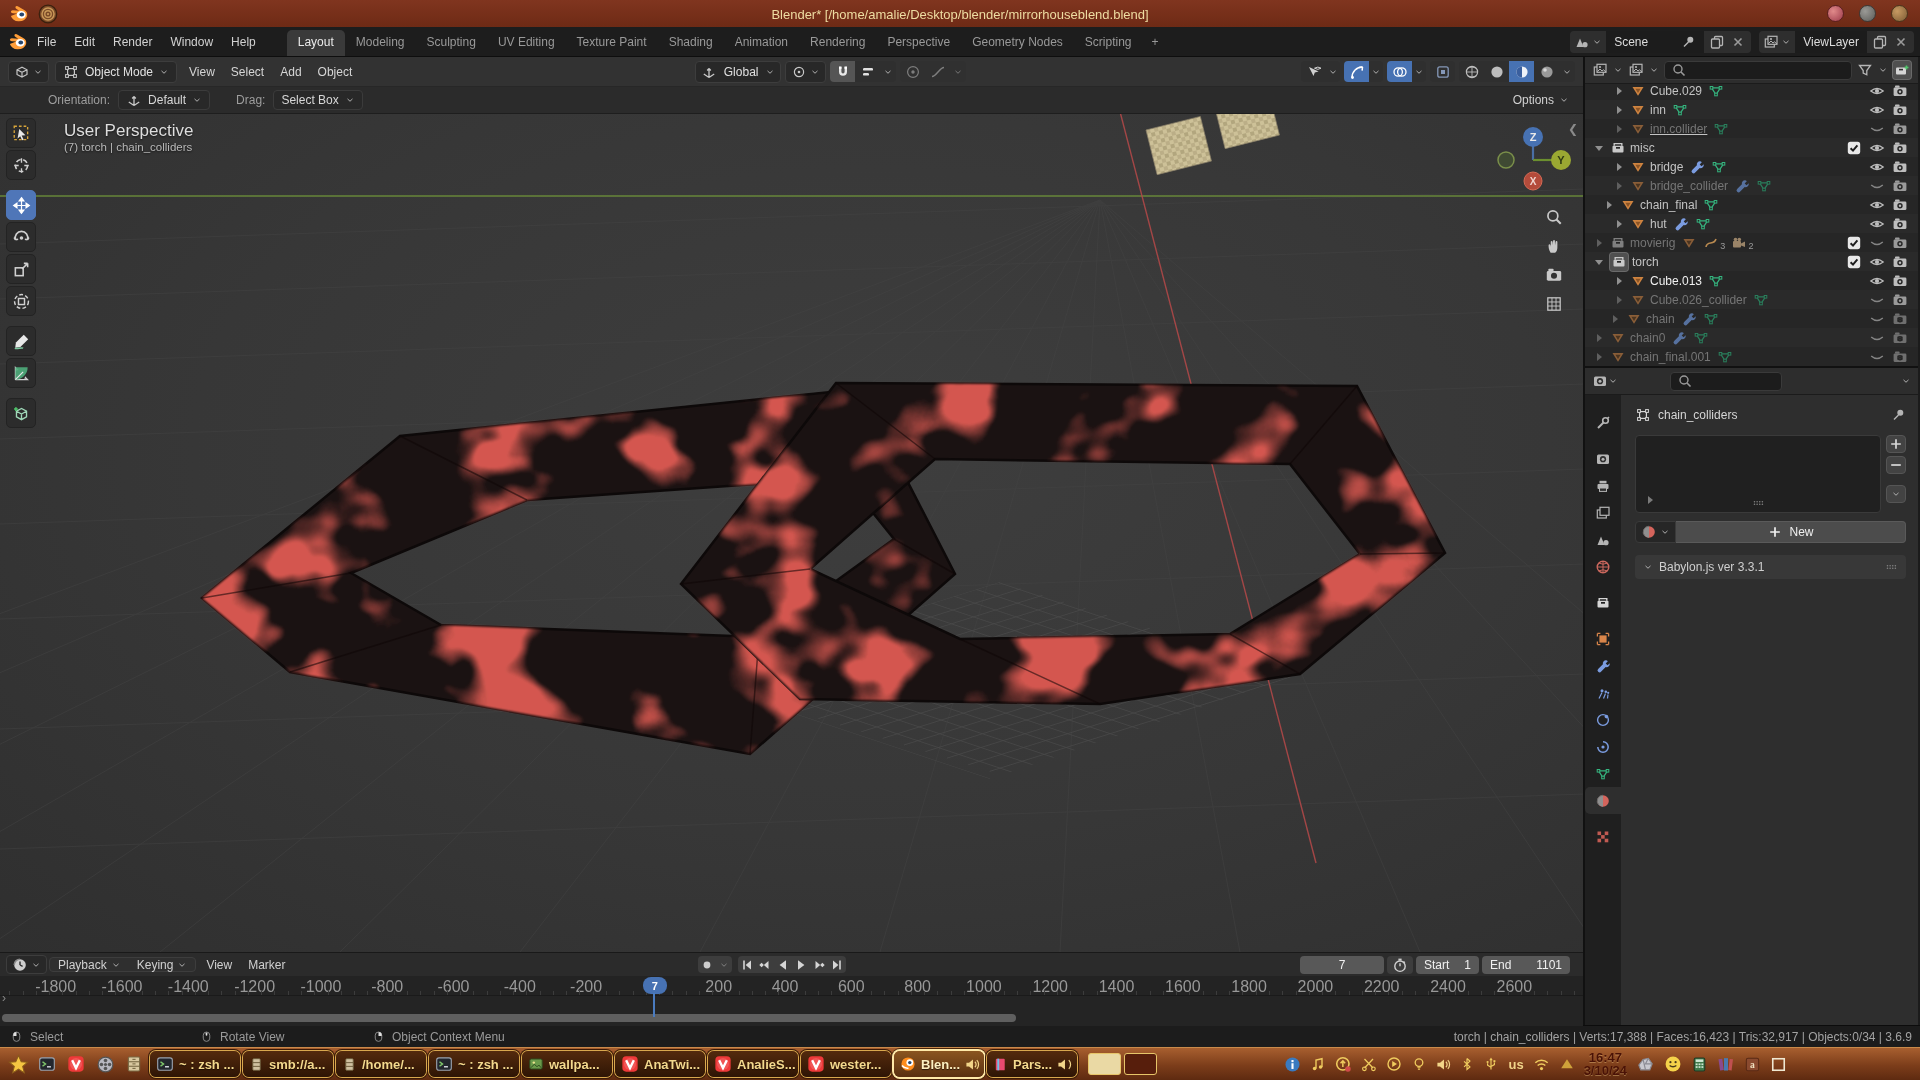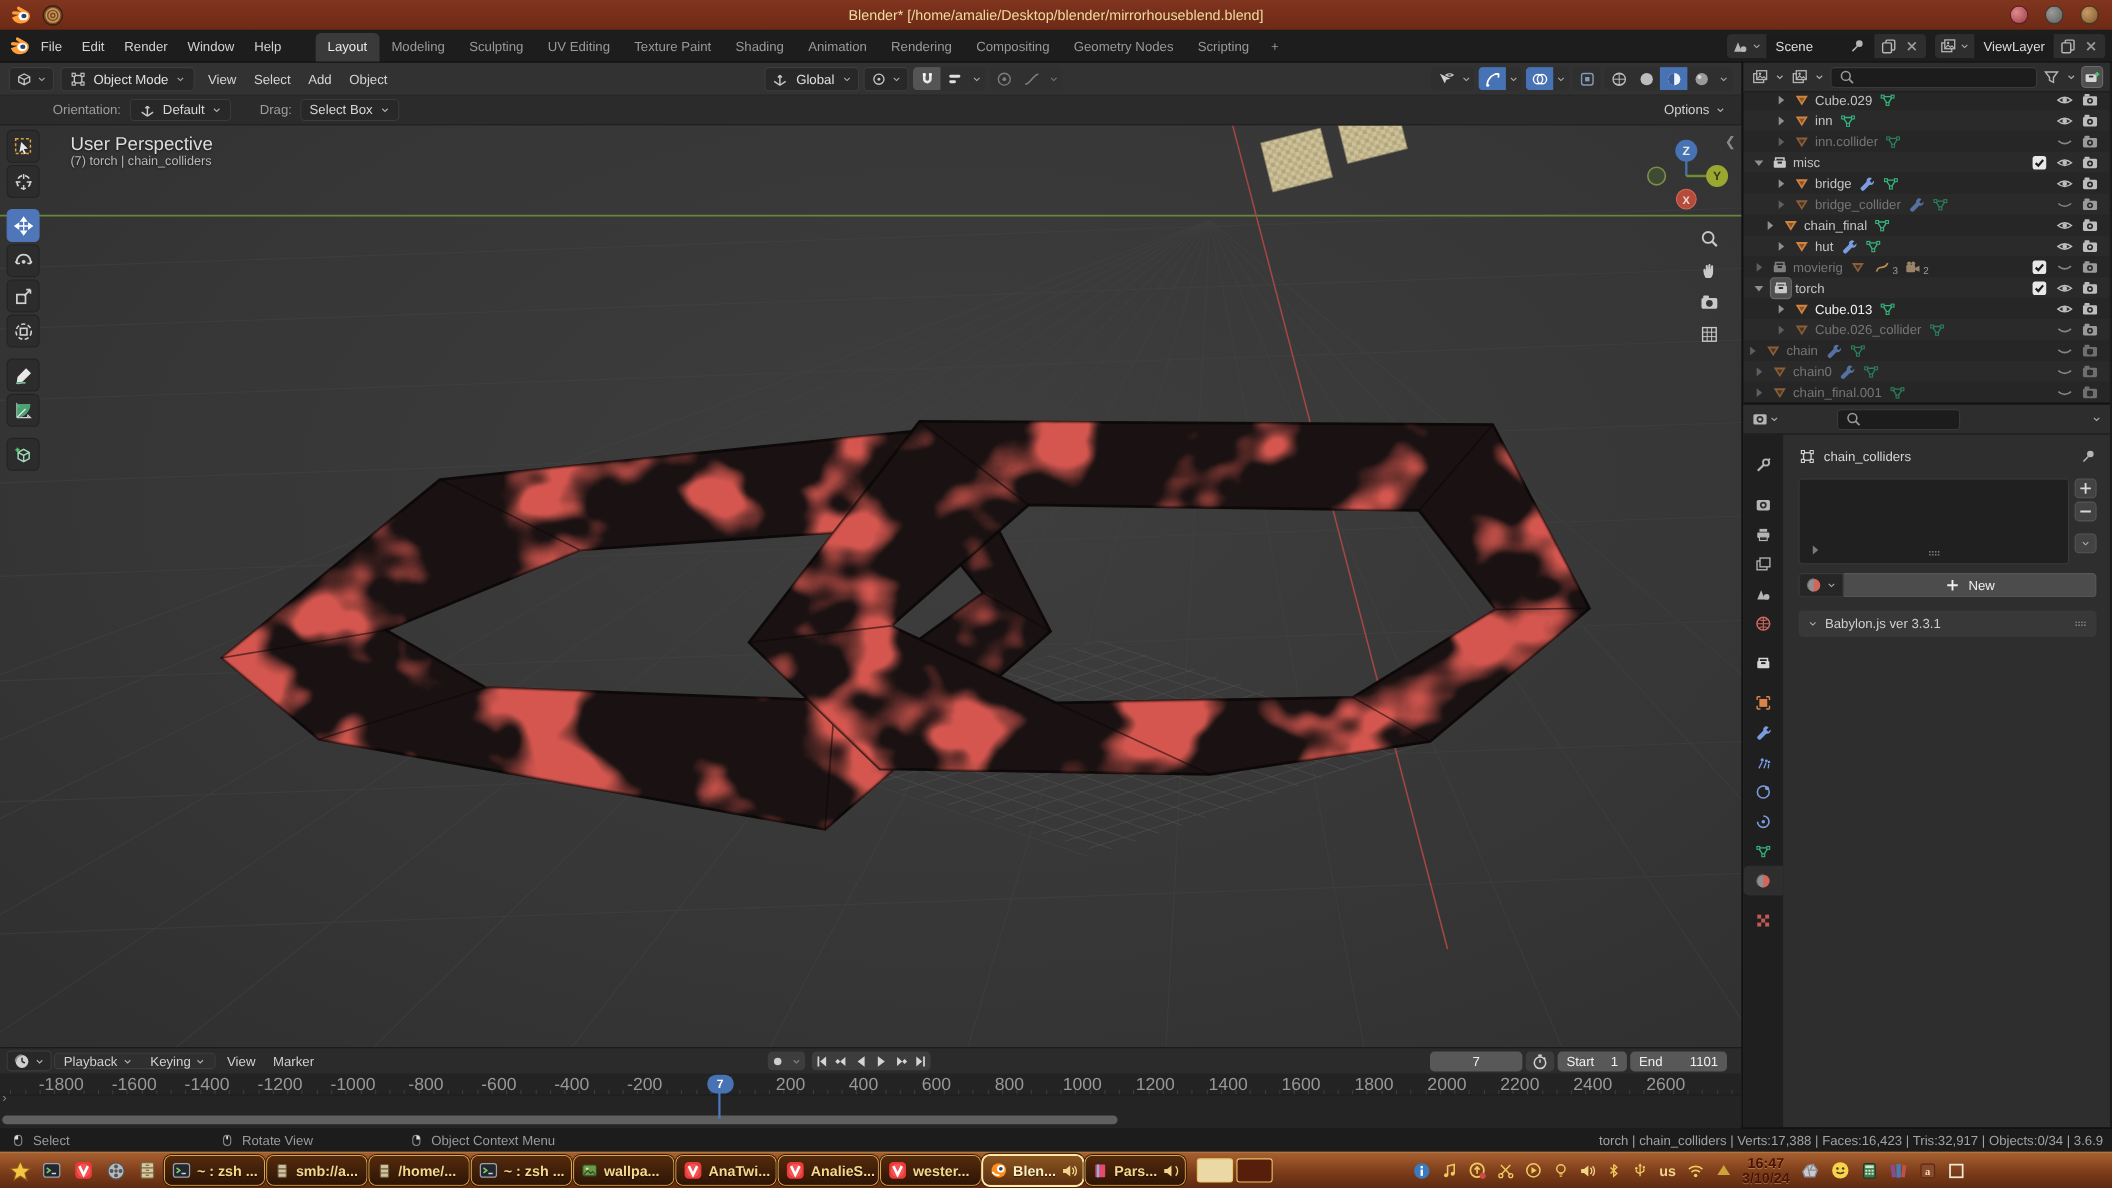--- a/index.html
+++ b/index.html
@@ -177,21 +177,21 @@
       </div>
     <div id="ws-tabs" class="ws-tabs">
         <span class="ws-tab active">Layout</span>
         <span class="ws-tab">Modeling</span>
         <span class="ws-tab">Sculpting</span>
         <span class="ws-tab">UV Editing</span>
         <span class="ws-tab">Texture Paint</span>
         <span class="ws-tab">Shading</span>
         <span class="ws-tab">Animation</span>
         <span class="ws-tab">Rendering</span>
-        <span class="ws-tab">Compositing</span>
+        <span class="ws-tab">Perspective</span>
         <span class="ws-tab">Geometry Nodes</span>
         <span class="ws-tab">Scripting</span>
         <span class="ws-add">+</span>
       </div>
     <div class="mb-right">
       <div class="id-group">
         <span class="id-icbtn">
             <span class="ic" id="ic-scenebrowse">
               <svg viewBox="0 0 16 16" width="16" height="16">
                 <circle cx="11" cy="10.7" r="2.6" fill="#b5b5b5"></circle>
@@ -1113,21 +1113,21 @@
               </span>
               <span class="rslot ic" style="right: 10px;">
                 <svg viewBox="0 0 16 16" width="16" height="16">
                   <rect x="1.6" y="4.4" width="12.8" height="8.6" rx="1.3" fill="#bdbdbd"></rect>
                   <circle cx="8" cy="8.7" r="2.7" fill="#262626"></circle>
                   <circle cx="8" cy="8.7" r="1.2" fill="#bdbdbd"></circle>
                   <rect x="3" y="2.4" width="4.6" height="2.4" rx="0.8" fill="#bdbdbd"></rect>
                 </svg>
               </span>
             </div>
-            <div class="ol-row" style="padding-left: 26px;">
+            <div class="ol-row" style="padding-left: 26px; text-decoration: underline;">
               <span class="ic">
                 <svg viewBox="0 0 16 16" width="16" height="16">
                   <path d="M6 4 L11 8 L6 12 Z" fill="#5f5f5f"></path>
                 </svg>
               </span>
               <span class="ic" style="margin-left: 3px;">
                 <svg viewBox="0 0 16 16" width="16" height="16">
                   <path d="M2.5 4 L13.5 4 L8 12.8 Z" fill="#8a5e38"></path>
                   <path d="M5.4 5.8 L10.6 5.8 L8 10 Z" fill="#4a3420"></path>
                 </svg>
@@ -1502,21 +1502,21 @@
               </span>
               <span class="rslot ic" style="right: 10px;">
                 <svg viewBox="0 0 16 16" width="16" height="16">
                   <rect x="1.6" y="4.4" width="12.8" height="8.6" rx="1.3" fill="#9a9a9a"></rect>
                   <circle cx="8" cy="8.7" r="2.7" fill="#262626"></circle>
                   <circle cx="8" cy="8.7" r="1.2" fill="#9a9a9a"></circle>
                   <rect x="3" y="2.4" width="4.6" height="2.4" rx="0.8" fill="#9a9a9a"></rect>
                 </svg>
               </span>
             </div>
-            <div class="ol-row" style="padding-left: 0;">
+            <div class="ol-row" style="padding-left: 22px;">
               <span class="ic">
                 <svg viewBox="0 0 16 16" width="16" height="16">
                   <path d="M6 4 L11 8 L6 12 Z" fill="#5f5f5f"></path>
                 </svg>
               </span>
               <span class="ic" style="margin-left: 3px;">
                 <svg viewBox="0 0 16 16" width="16" height="16">
                   <path d="M2.5 4 L13.5 4 L8 12.8 Z" fill="#8a5e38"></path>
                   <path d="M5.4 5.8 L10.6 5.8 L8 10 Z" fill="#4a3420"></path>
                 </svg>

